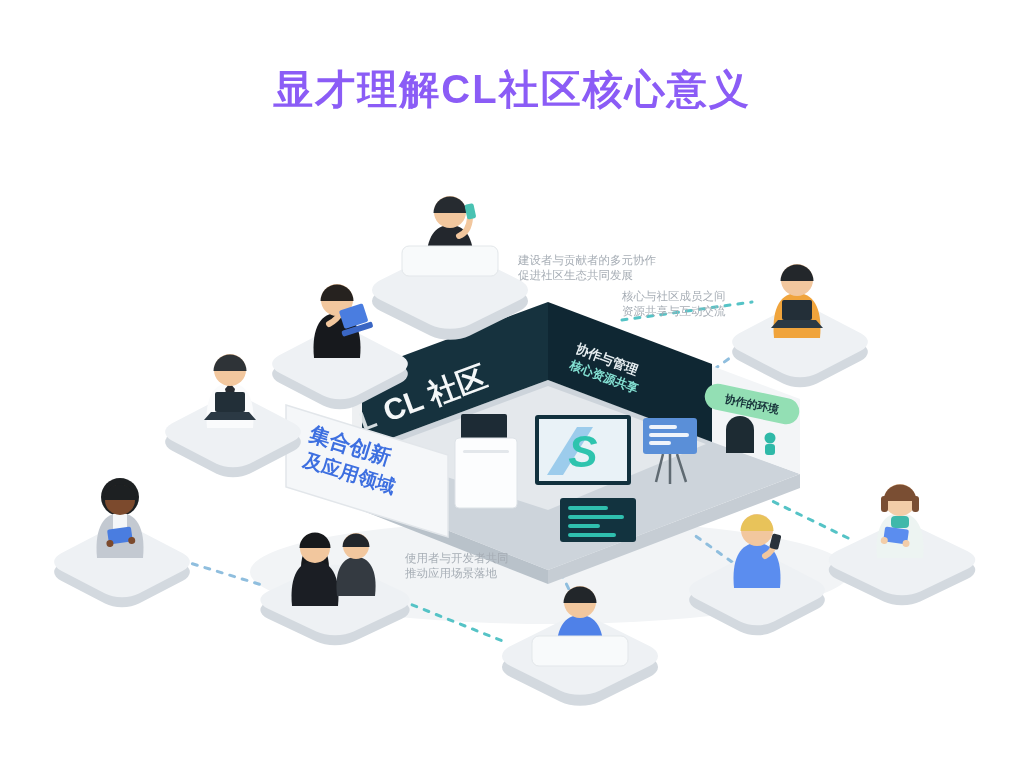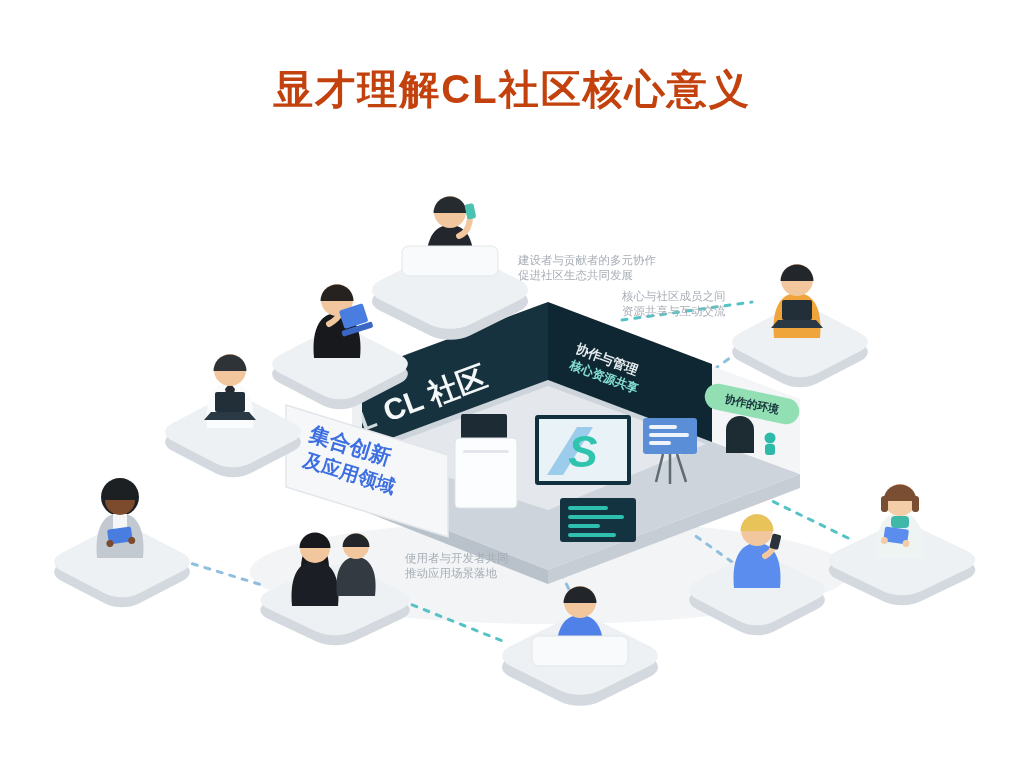--- a/index.html
+++ b/index.html
@@ -1,19 +1,19 @@
 <!DOCTYPE html>
 <html><head>
 <meta charset="utf-8">
 <style>
   html,body{margin:0;padding:0;background:#ffffff;}
   .canvas{position:relative;width:1024px;height:768px;background:#ffffff;overflow:hidden;
           font-family:"Liberation Sans","DejaVu Sans",sans-serif;}
   .title{position:absolute;top:62px;left:0;width:100%;text-align:center;
-         font-size:40px;font-weight:800;letter-spacing:2px;color:#c2410c;}
+         font-size:40px;font-weight:800;letter-spacing:2px;color:#8b5cf6;}
   svg{position:absolute;inset:0;}
   .dashA{stroke:#8fbede;stroke-width:3;stroke-dasharray:5 8;fill:none;stroke-linecap:round;}
   .dashB{stroke:#55c3c6;stroke-width:3;stroke-dasharray:5 8;fill:none;stroke-linecap:round;}
   .ann{font-size:11.5px;fill:#a6adb5;}
   .wall-big{font-size:30px;font-weight:800;fill:#f4f7f8;}
   .wall-partial{font-size:26px;font-weight:800;fill:#e8eef0;opacity:.9;}
   .wall-small-1{font-size:13px;font-weight:700;fill:#e7eef1;}
   .wall-small-2{font-size:12px;font-weight:700;fill:#85e2d4;}
   .leftwall-t{font-weight:800;fill:#3d6fe0;}
   .pill-t{font-size:11px;font-weight:700;fill:#17323a;}

